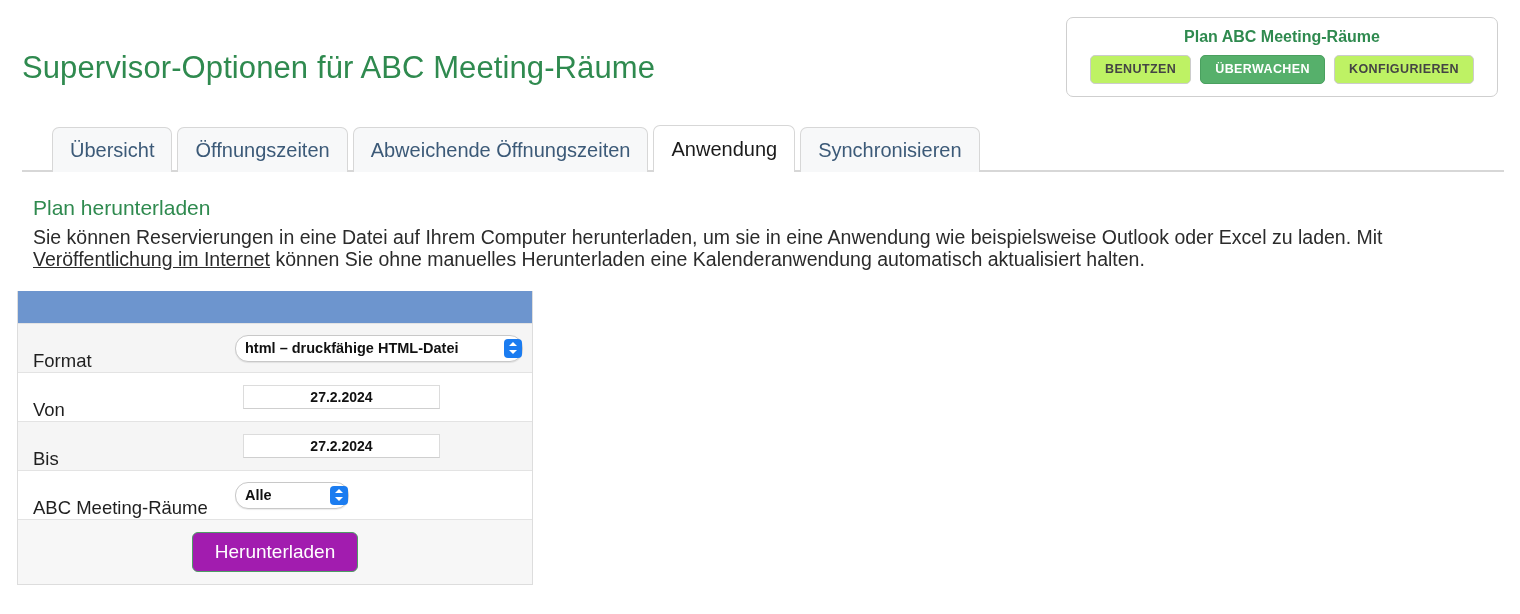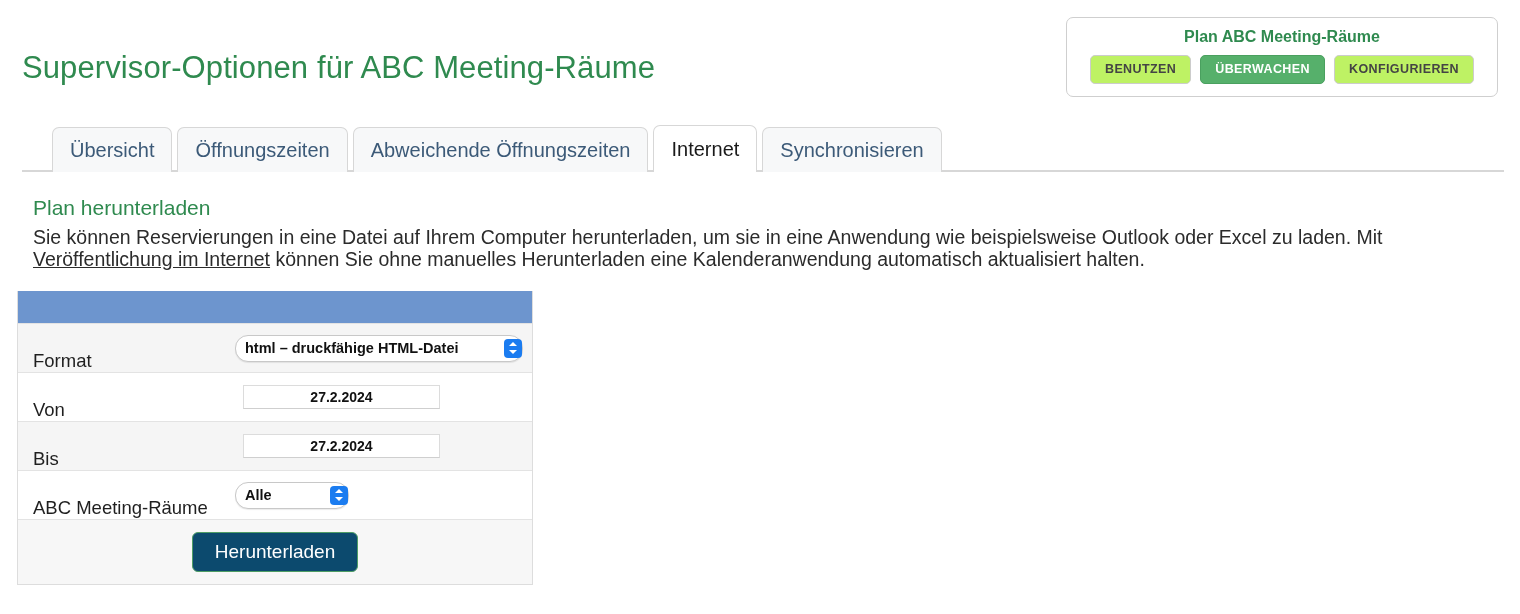--- a/index.html
+++ b/index.html
@@ -256,21 +256,21 @@
     background: #f7f7f7;
     height: 64px;
     display: flex;
     align-items: center;
     justify-content: center;
   }
   .download-btn {
     font-family: "Liberation Sans", sans-serif;
     font-size: 19px;
     color: #ffffff;
-    background: #0c4a6e;
+    background: #a21caf;
     border: 1px solid #4e9d65;
     border-radius: 6px;
     padding: 9px 22px;
     cursor: pointer;
     line-height: 1.1;
   }
 </style>
 </head>
 <body>
 
@@ -291,21 +291,21 @@
     <div class="tab">
       <span>Übersicht</span>
     </div>
     <div class="tab">
       <span>Öffnungszeiten</span>
     </div>
     <div class="tab">
       <span>Abweichende Öffnungszeiten</span>
     </div>
     <div class="tab active">
-      <span>Internet</span>
+      <span>Anwendung</span>
     </div>
     <div class="tab">
       <span>Synchronisieren</span>
     </div>
   </div>
 </div>
 
 <div class="section-title">Plan herunterladen</div>
 
 <div class="section-para">

